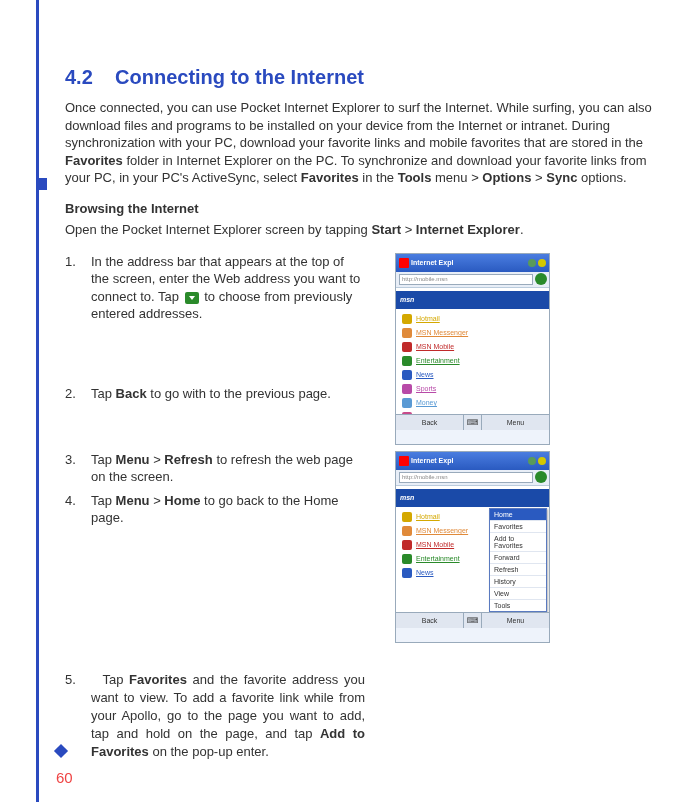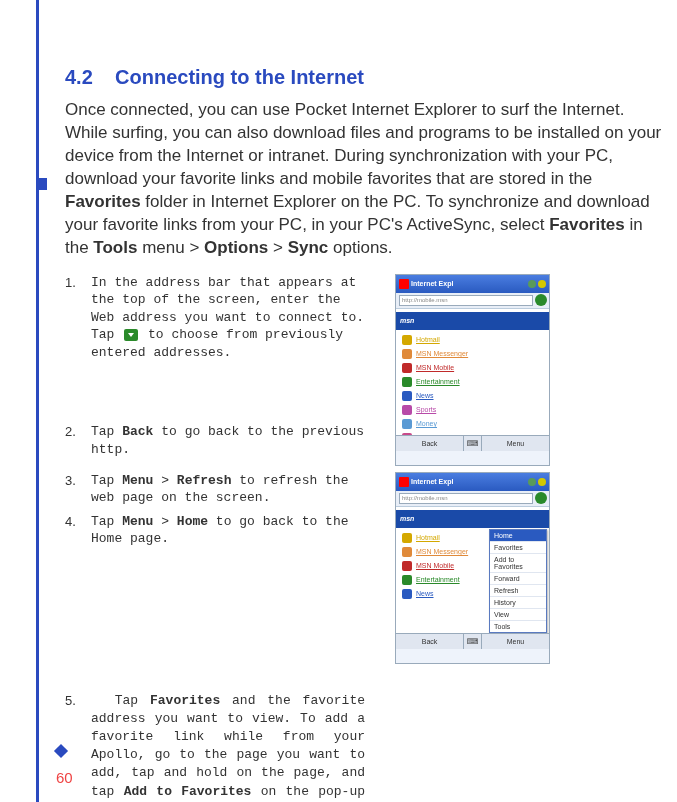--- a/index.html
+++ b/index.html
@@ -52,21 +52,21 @@
     width: 600px;
     margin-top: 32px;
   }
   .section-title {
     color: #2a4abf;
     font-size: 20px;
     font-weight: bold;
     margin-bottom: 10px;
   }
   .intro {
-    font-size: 17px;
+    font-size: 13px;
     line-height: 1.35;
     margin-bottom: 14px;
   }
   .subhead {
     font-weight: bold;
     font-size: 13px;
     margin-top: 12px;
     margin-bottom: 6px;
   }
   .open-line {
@@ -86,21 +86,20 @@
   .step {
     display: flex;
     margin-bottom: 6px;
   }
   .step-num {
     width: 26px;
     flex-shrink: 0;
   }
   .step-body {
     flex: 1;
-    font-family: Liberation Mono, monospace;
   }
   .dd-icon {
     display: inline-block;
     width: 14px;
     height: 12px;
     vertical-align: middle;
     margin: 0 2px;
   }
   .screenshot {
     width: 155px;
@@ -262,42 +261,46 @@
 <div class="content">
 
   <div class="section-title">
     <span>4.2</span>&nbsp;&nbsp;&nbsp;&nbsp;<span>Connecting to the Internet</span>
   </div>
 
   <p class="intro">
     <span>Once connected, you can use Pocket Internet Explorer to surf the Internet. While surfing, you can also download files and programs to be installed on your device from the Internet or intranet. During synchronization with your PC, download your favorite links and mobile favorites that are stored in the </span><b>Favorites</b><span> folder in Internet Explorer on the PC. To synchronize and download your favorite links from your PC, in your PC's ActiveSync, select </span><b>Favorites</b><span> in the </span><b>Tools</b><span> menu &gt; </span><b>Options</b><span> &gt; </span><b>Sync</b><span> options.</span>
   </p>
 
-
+  <div class="subhead">Browsing the Internet</div>
+
+  <p class="open-line">
+    <span>Open the Pocket Internet Explorer screen by tapping </span><b>Start</b><span> &gt; </span><b>Internet Explorer</b><span>.</span>
+  </p>
 
   <div class="row">
     <div class="steps-col">
       <div class="step">
         <div class="step-num">1.</div>
         <div class="step-body">
           <span>In the address bar that appears at the top of the screen, enter the Web address you want to connect to. Tap </span>
           <span class="dd-icon">
             <svg width="14" height="12">
                 <rect x="0" y="0" width="14" height="12" fill="#2a8a2a" rx="2"></rect>
                 <path d="M4 4 L10 4 L7 8 Z" fill="#fff"></path>
               </svg>
           </span>
           <span> to choose from previously entered addresses.</span>
         </div>
       </div>
       <div style="height:56px"></div>
       <div class="step">
         <div class="step-num">2.</div>
         <div class="step-body">
-          <span>Tap </span><b>Back</b><span> to go back to the previous http.</span>
+          <span>Tap </span><b>Back</b><span> to go with to the previous page.</span>
         </div>
       </div>
     </div>
     <div class="screenshot">
       <div class="ss-title">
         <div class="ss-title-left">
           <div class="ss-flag"></div>
           <div class="ss-title-text">Internet Expl</div>
         </div>
         <div class="ss-title-right">

